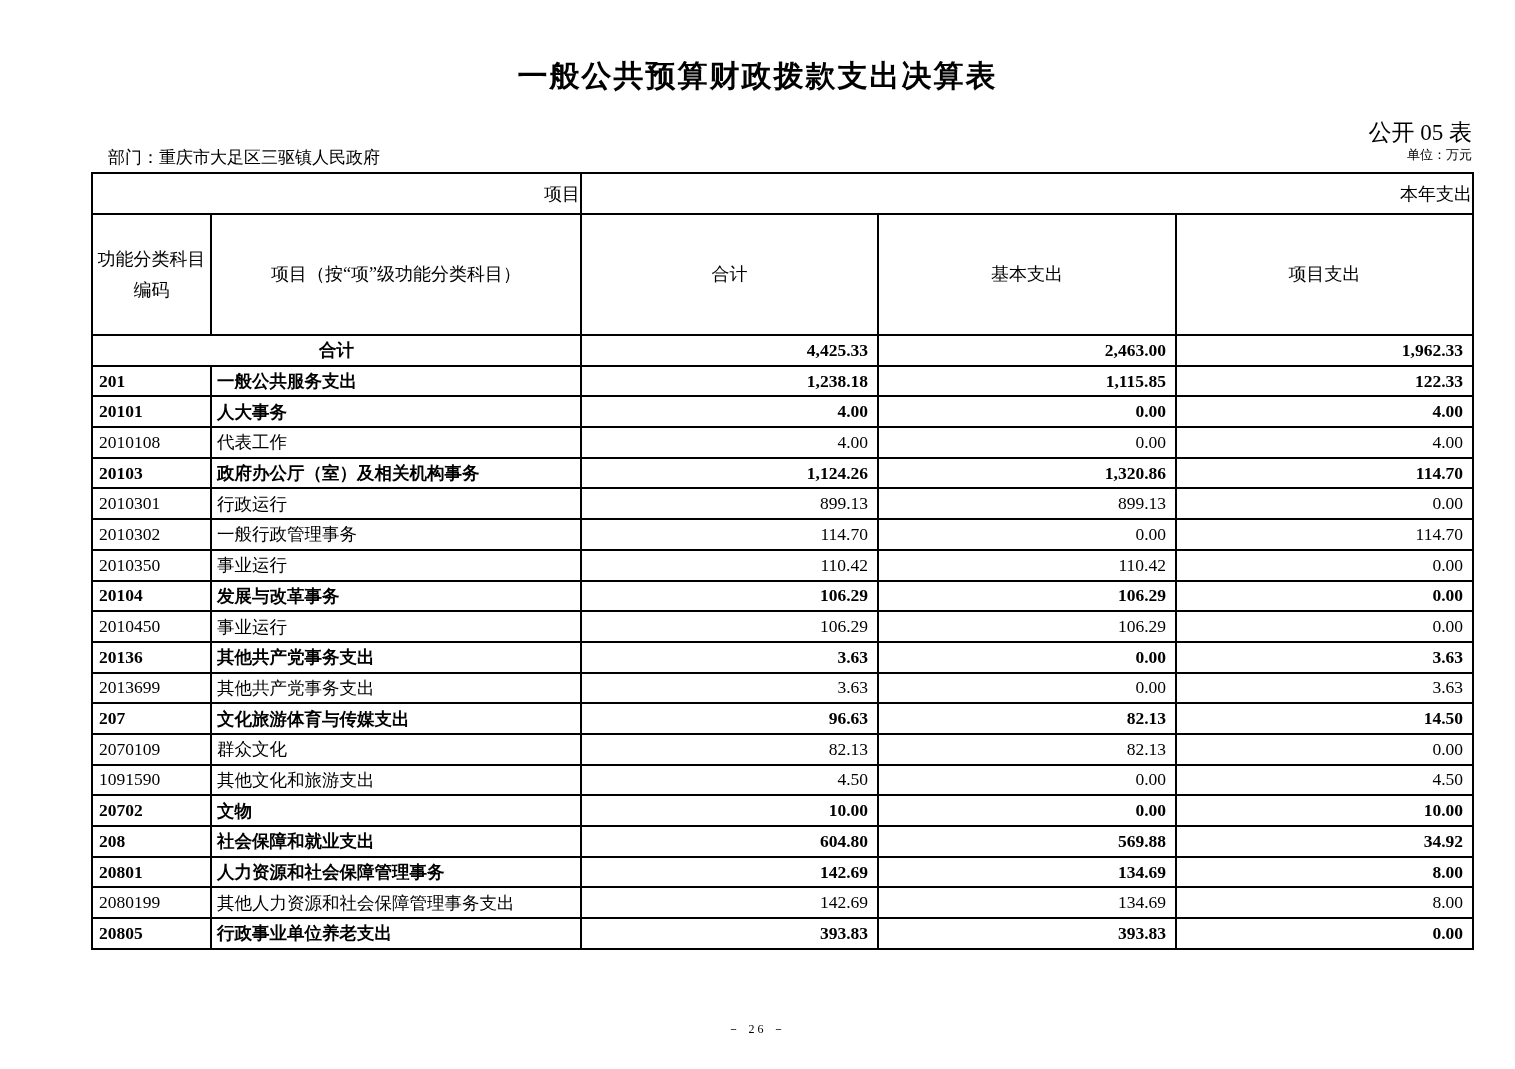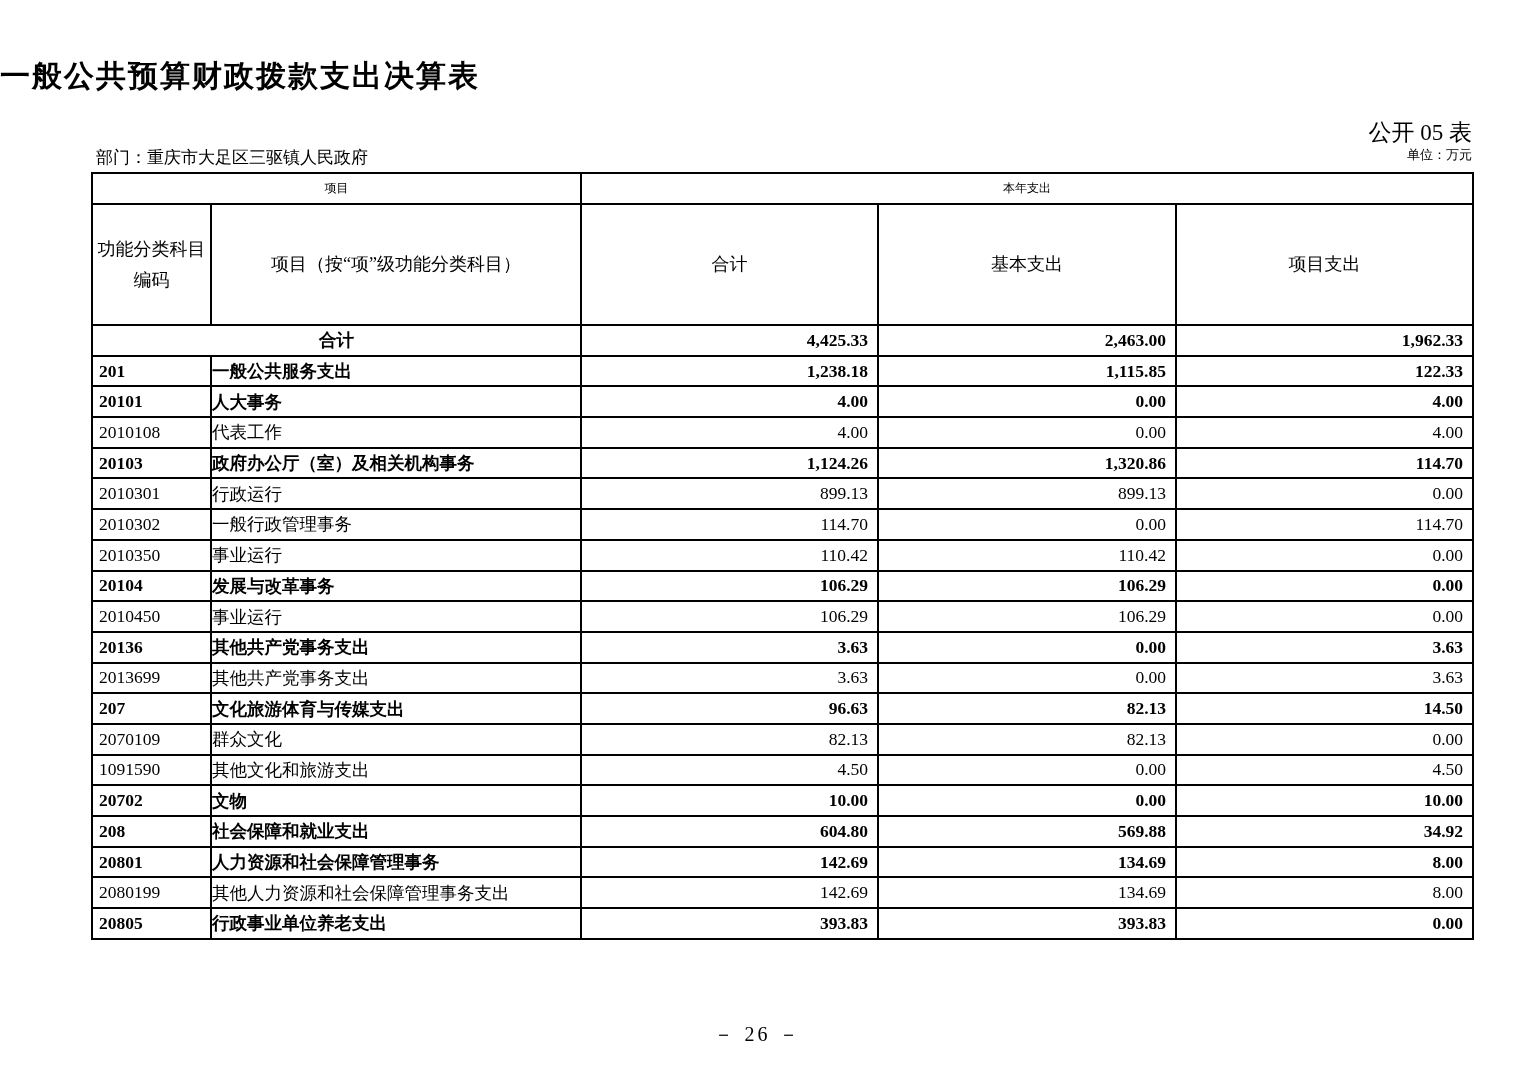--- a/index.html
+++ b/index.html
@@ -11,35 +11,35 @@
     background: #ffffff;
     color: #000000;
     font-family: "Liberation Serif", "DejaVu Serif", serif;
     overflow: hidden;
   }
   .doc-title {
     position: absolute;
     top: 56px;
     left: 0;
     width: 100%;
-    text-align: left;
+    text-align: center;
     font-size: 30px;
     font-weight: bold;
     letter-spacing: 2px;
   }
   .table-code-label {
     position: absolute;
     top: 117px;
     right: 43px;
     font-size: 23px;
   }
   .dept-label {
     position: absolute;
     top: 146px;
-    left: 96px;
+    left: 108px;
     font-size: 17px;
   }
   .unit-label {
     position: absolute;
     top: 146px;
     right: 43px;
     font-size: 13px;
   }
   table.budget-table {
     position: absolute;
@@ -50,35 +50,35 @@
     table-layout: fixed;
   }
   table.budget-table th,
   table.budget-table td {
     border: 2px solid #000000;
     font-weight: normal;
     font-size: 17.5px;
     vertical-align: middle;
     overflow: hidden;
   }
-  tr.hrow1 th { height: 31px; font-size: 12px; text-align: center; }
+  tr.hrow1 th { height: 41px; font-size: 18px; text-align: right; }
   tr.hrow2 th { height: 121px; font-size: 18px; text-align: center; padding: 0 4px; line-height: 1.7; }
   tr.drow td { height: 30.7px; }
   td.c-code { text-align: left; padding-left: 6px; }
-  td.c-name { text-align: left; }
+  td.c-name { text-align: left; padding-left: 5px; }
   td.c-num  { text-align: right; padding-right: 9px; }
   td.c-merged-total { text-align: center; }
   tr.bold td { font-weight: bold; }
   .page-number {
     position: absolute;
     top: 1021px;
     left: 0;
     width: 100%;
     text-align: center;
-    font-size: 20px;
+    font-size: 12px;
     letter-spacing: 3px;
   }
 </style>
 </head>
 <body>
 
 <div class="page">
 
   <div class="doc-title">一般公共预算财政拨款支出决算表</div>
 

